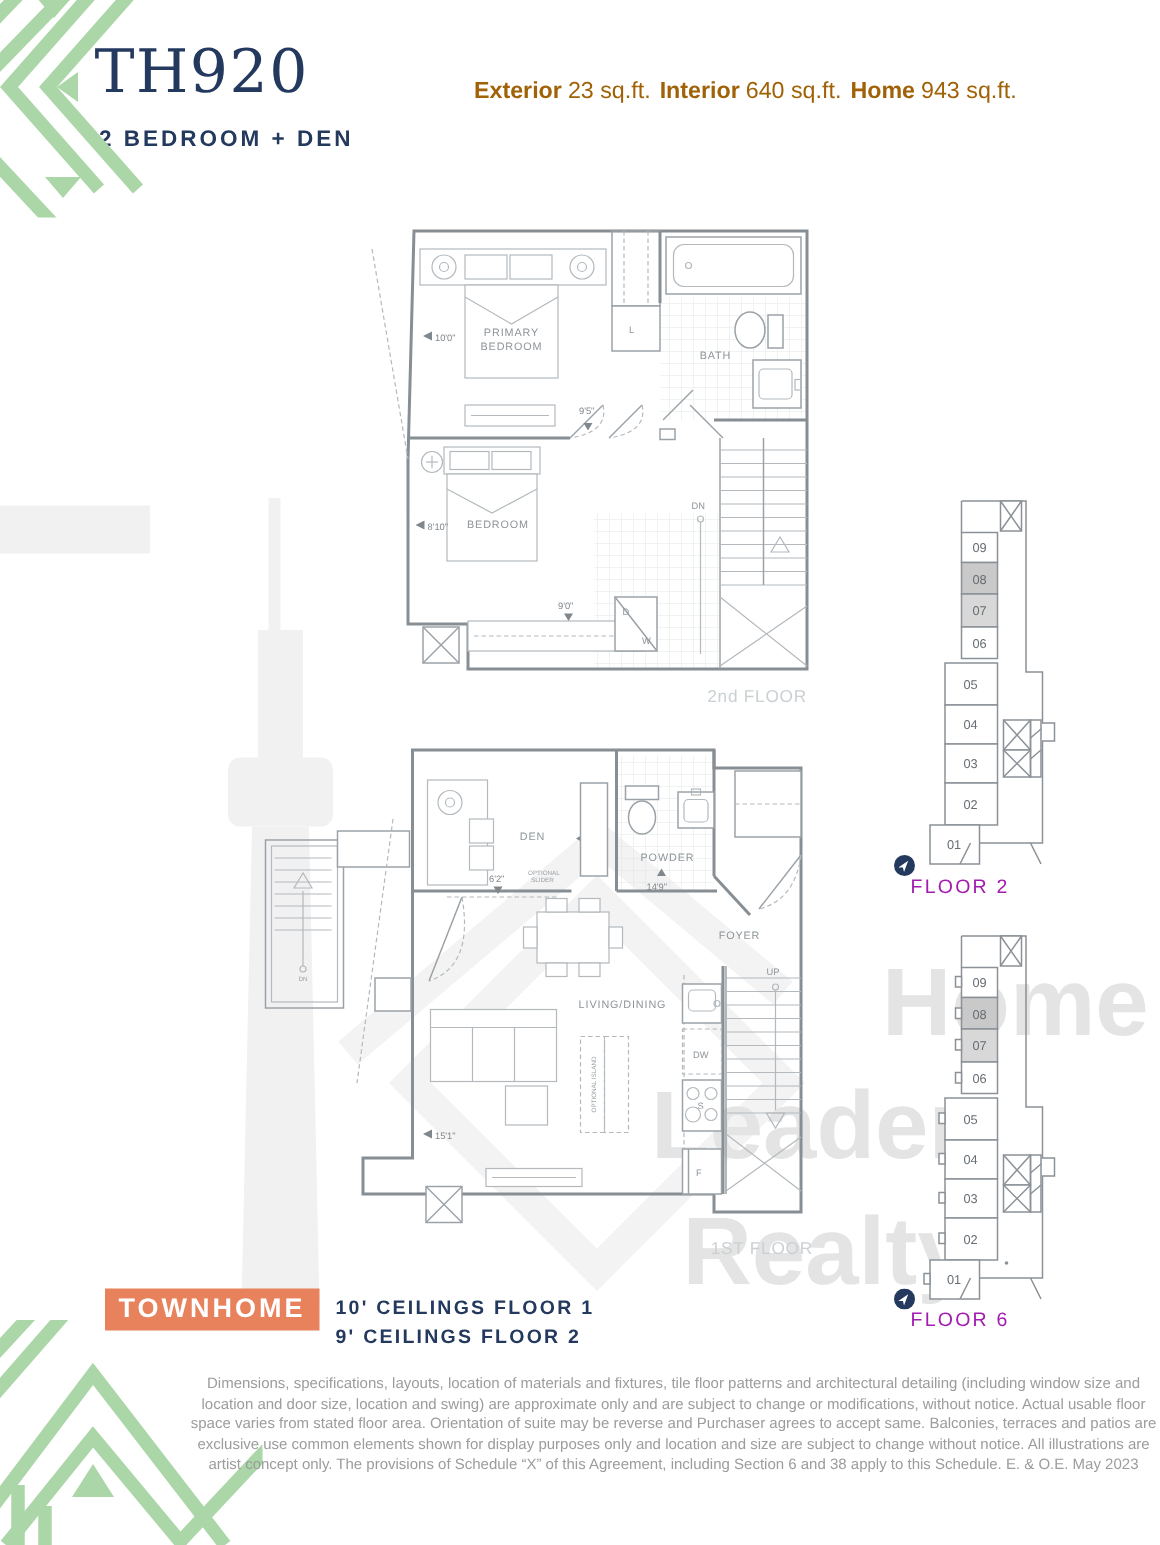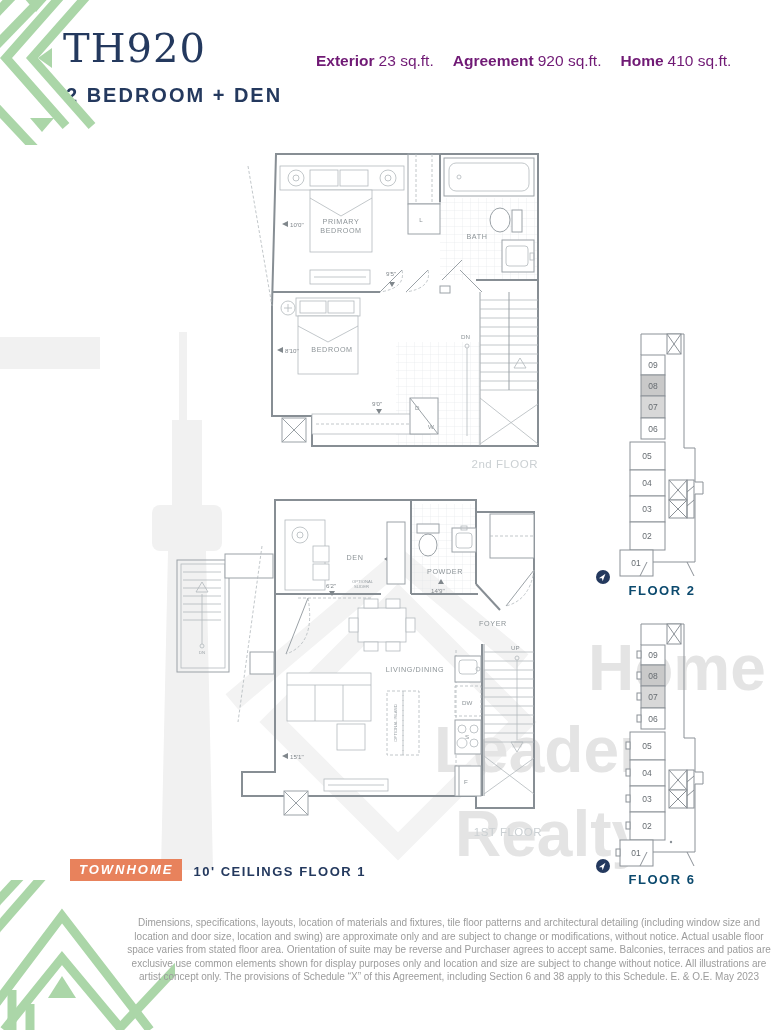--- a/index.html
+++ b/index.html
@@ -2,47 +2,47 @@
 <html><head>
 <meta charset="utf-8">
 <style>
   html,body{margin:0;padding:0;background:#fff;}
   .page{position:relative;width:773px;height:1030px;background:#fff;overflow:hidden;
         font-family:"Liberation Sans",sans-serif;}
   .abs{position:absolute;}
   
   .unit-id{left:63px;top:28px;font-family:"DejaVu Serif",serif;font-size:40px;
            color:#24395e;letter-spacing:1px;line-height:1;}
-  .unit-type{left:66px;top:84px;font-size:20px;font-weight:bold;color:#24395e;letter-spacing:2px;}
-  .stats{left:316px;top:52px;display:flex;gap:19px;font-size:15.5px;color:#701a75;}
+  .unit-type{left:66px;top:84px;font-size:15px;font-weight:bold;color:#24395e;letter-spacing:2px;}
+  .stats{left:316px;top:52px;display:flex;gap:6px;font-size:15.5px;color:#a16207;}
   .stats b{margin-right:4px;}
   
   .room-t{fill:#8d9498;font-size:7.2px;letter-spacing:0.6px;font-family:"Liberation Sans",sans-serif;}
   .dim-t{fill:#80878c;font-size:6.2px;font-family:"Liberation Sans",sans-serif;}
   .fix-t{fill:#8d9498;font-size:6.2px;font-family:"Liberation Sans",sans-serif;}
   .tiny-t{fill:#9aa1a6;font-size:4.2px;font-family:"Liberation Sans",sans-serif;}
   .flr-t{fill:#cbd0d3;font-size:11.5px;letter-spacing:0.5px;font-family:"Liberation Sans",sans-serif;}
   .w{stroke:#878e94;stroke-width:2;fill:none;}
   .i{stroke:#9ba2a7;stroke-width:1;fill:none;}
   .f{stroke:#b3b9bd;stroke-width:0.8;fill:none;}
   .fw{stroke:#b3b9bd;stroke-width:0.8;fill:#fff;}
   .iw{stroke:#9ba2a7;stroke-width:1;fill:#fff;}
   .dash{stroke-dasharray:3 2;}
   
   .kp-line{stroke:#8b9197;stroke-width:1;fill:none;}
   .kp-cell{stroke:#8b9197;stroke-width:1;fill:#fff;}
   .kp-cell.hl-dark{fill:#c9c9c9;}
   .kp-cell.hl-light{fill:#d8d8d8;}
   .kp-t{fill:#676d72;font-size:8.5px;font-family:"Liberation Sans",sans-serif;}
-  .kp-label{font-size:13px;font-weight:bold;color:#0c4a6e;letter-spacing:1.5px;text-align:center;width:110px;}
+  .kp-label{font-size:13px;font-weight:normal;color:#a21caf;letter-spacing:1.5px;text-align:left;width:110px;}
   .compass{width:14px;height:14px;}
   
   .ceilings{left:70px;top:859px;display:flex;align-items:flex-start;gap:11px;}
-  .badge{background:#e8825c;color:#fff;font-size:13px;font-weight:bold;letter-spacing:2px;
-         padding:3px 9px 4px 9px;font-style:italic;}
+  .badge{background:#e8825c;color:#fff;font-size:18px;font-weight:bold;letter-spacing:2px;
+         padding:3px 9px 4px 9px;}
   .ceil-lines{font-size:13px;font-weight:bold;color:#24395e;
               letter-spacing:1.5px;line-height:19px;padding-top:3px;}
   .disclaimer{left:124px;top:916px;width:650px;text-align:center;font-size:10px;
               line-height:13.5px;color:#9c9c9c;}
   .wm-text{font-family:"Liberation Sans",sans-serif;font-weight:bold;fill:#e4e4e4;font-size:64px;}
 </style>
 </head>
 <body>
 
 <div class="page">
@@ -94,24 +94,24 @@
     <polygon fill="#abd6a8" points="62,96 48,118 76,118"></polygon>
   </svg>
 
   <div class="abs unit-id">TH920</div>
   <div class="abs unit-type">2 BEDROOM + DEN</div>
   <div class="abs stats">
     <span>
       <b>Exterior</b><span>23 sq.ft.</span>
     </span>
     <span>
-      <b>Agreement</b><span>920 sq.ft.</span>
+      <b>Interior</b><span>640 sq.ft.</span>
     </span>
     <span>
-      <b>Home</b><span>410 sq.ft.</span>
+      <b>Home</b><span>943 sq.ft.</span>
     </span>
   </div>
 
   <svg class="abs" style="left:230px;top:146px;z-index:2;" width="320" height="335" viewBox="0 0 320 335">
     <defs>
       <pattern id="tile2" width="8" height="8" patternUnits="userSpaceOnUse">
         <path d="M8,0 H0 V8" fill="none" stroke="#e0e4e5" stroke-width="0.6"></path>
       </pattern>
     </defs>
     <rect x="210" y="52" width="98" height="82" fill="url(#tile2)"></rect>
@@ -469,18 +469,19 @@
   <svg class="abs compass" style="left:596px;top:859px;z-index:2;" viewBox="0 0 14 14">
     <circle cx="7" cy="7" r="7" fill="#24395e"></circle>
     <path d="M7,3 L9.4,10.6 L7,8.7 L4.6,10.6 Z" fill="#fff" transform="rotate(38 7 7)"></path>
   </svg>
   <div class="abs kp-label" style="left:607px;top:872px;z-index:2;">FLOOR 6</div>
 
   <div class="abs ceilings" style="z-index:3;">
     <div class="badge">TOWNHOME</div>
     <div class="ceil-lines">
       <div>10' CEILINGS FLOOR 1</div>
+      <div>9' CEILINGS FLOOR 2</div>
     </div>
   </div>
 
   <div class="abs disclaimer" style="z-index:3;">Dimensions, specifications, layouts, location of materials and fixtures, tile floor patterns and architectural detailing (including window size and location and door size, location and swing) are approximate only and are subject to change or modifications, without notice. Actual usable floor space varies from stated floor area. Orientation of suite may be reverse and Purchaser agrees to accept same. Balconies, terraces and patios are exclusive use common elements shown for display purposes only and location and size are subject to change without notice. All illustrations are artist concept only. The provisions of Schedule “X” of this Agreement, including Section 6 and 38 apply to this Schedule. E. &amp; O.E. May 2023</div>
 
 </div>
 
 </body></html>

